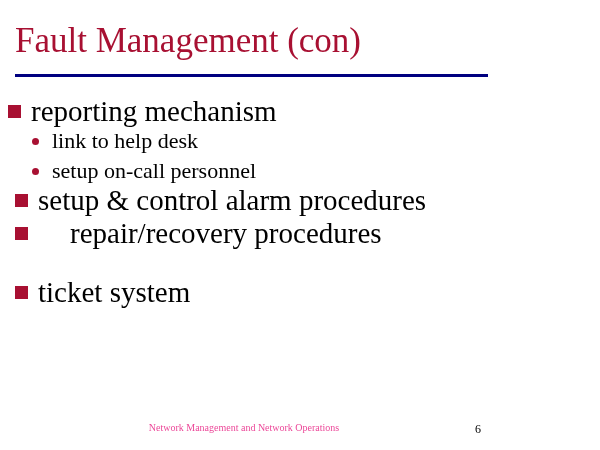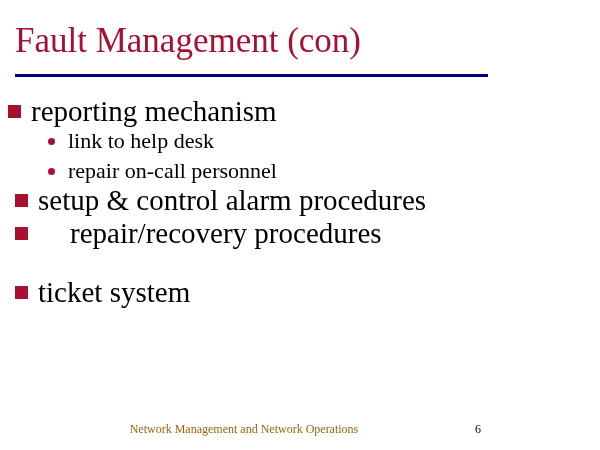--- a/index.html
+++ b/index.html
@@ -54,21 +54,21 @@
   .level1 .bullet-square {
     width: 13px;
     height: 13px;
     background: #A81032;
     margin-right: 10px;
     flex: 0 0 auto;
   }
   .level2 {
     font-size: 22px;
     line-height: 1.1;
-    padding-left: 48px;
+    padding-left: 32px;
   }
   .level2 .bullet-dot {
     width: 7px;
     height: 7px;
     border-radius: 50%;
     background: #A81032;
     margin-right: 13px;
     flex: 0 0 auto;
   }
   .row1 { top: 96px; padding-left: 8px; }
@@ -76,22 +76,22 @@
   .row3 { top: 159px; }
   .row4 { top: 185px; }
   .row5 { top: 218px; gap: 32px; }
   .row6 { top: 250px; margin-top: 27px; }
   .footer-text {
     position: absolute;
     left: 0;
     right: 0;
     top: 422px;
     text-align: center;
-    font-size: 12px;
-    color: #a16207;
+    font-size: 10px;
+    color: #ec4899;
   }
   .page-number {
     position: absolute;
     right: 7px;
     top: 422px;
     font-size: 12px;
     color: #000000;
   }
 </style>
 </head>
@@ -108,21 +108,21 @@
     <span class="text">reporting mechanism</span>
   </div>
 
   <div class="row level2 row2">
     <span class="bullet-dot"></span>
     <span class="text">link to help desk</span>
   </div>
 
   <div class="row level2 row3">
     <span class="bullet-dot"></span>
-    <span class="text">repair on-call personnel</span>
+    <span class="text">setup on-call personnel</span>
   </div>
 
   <div class="row level1 row4">
     <span class="bullet-square"></span>
     <span class="text">setup &amp; control alarm procedures</span>
   </div>
 
   <div class="row level1 row5">
     <span class="bullet-square"></span>
     <span class="text">repair/recovery procedures</span>

